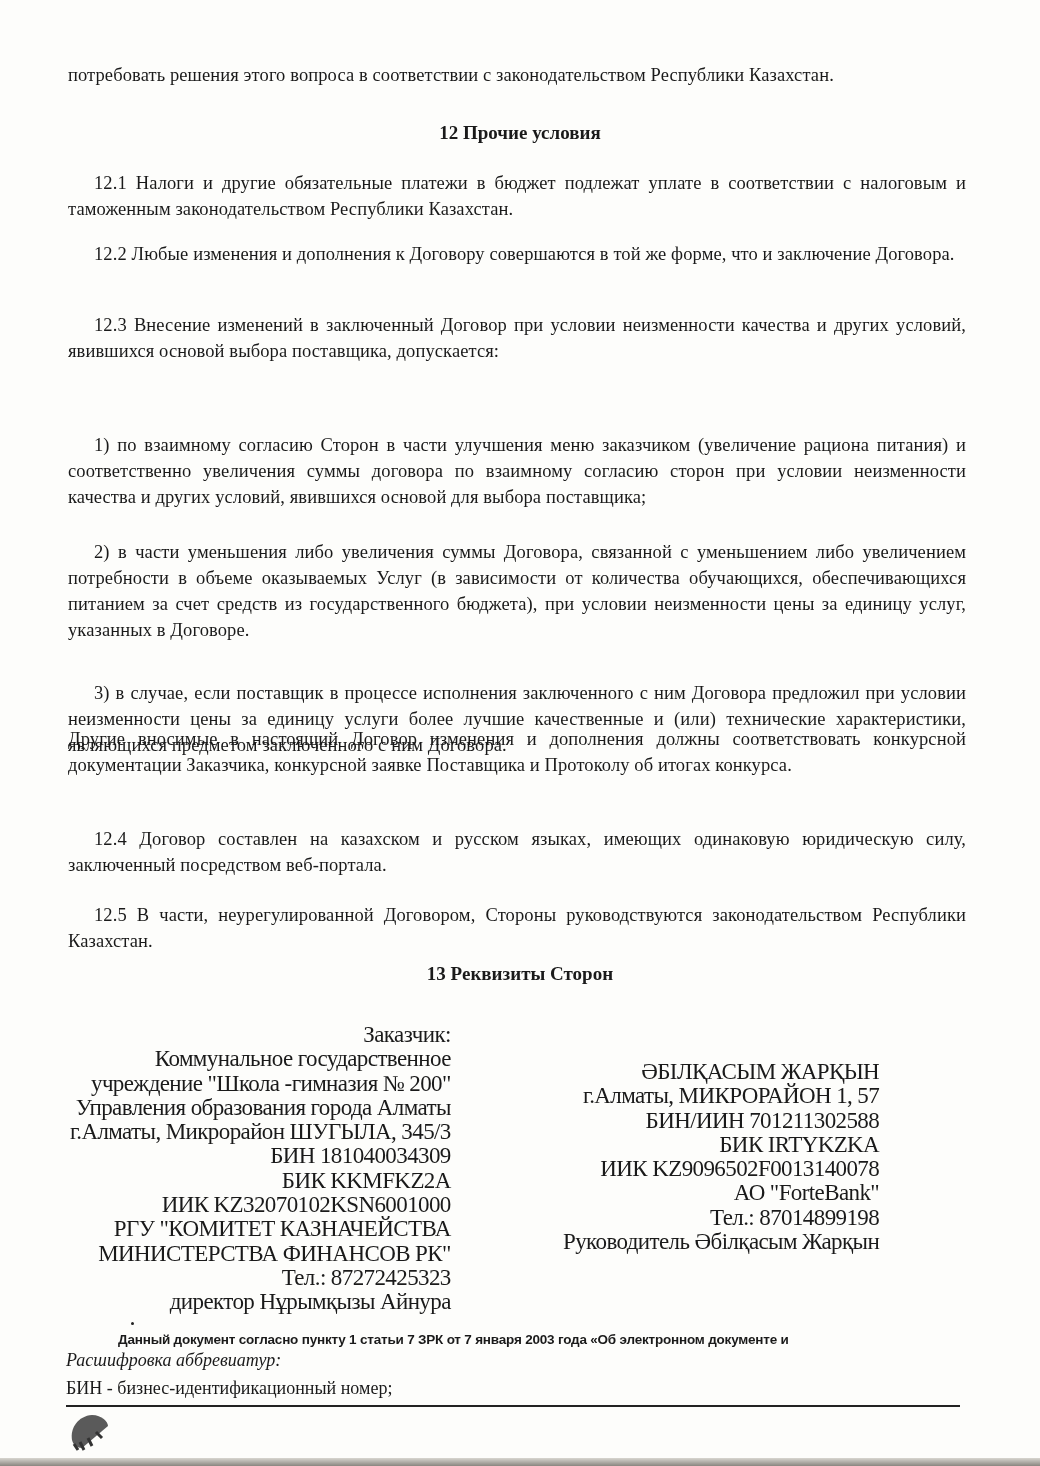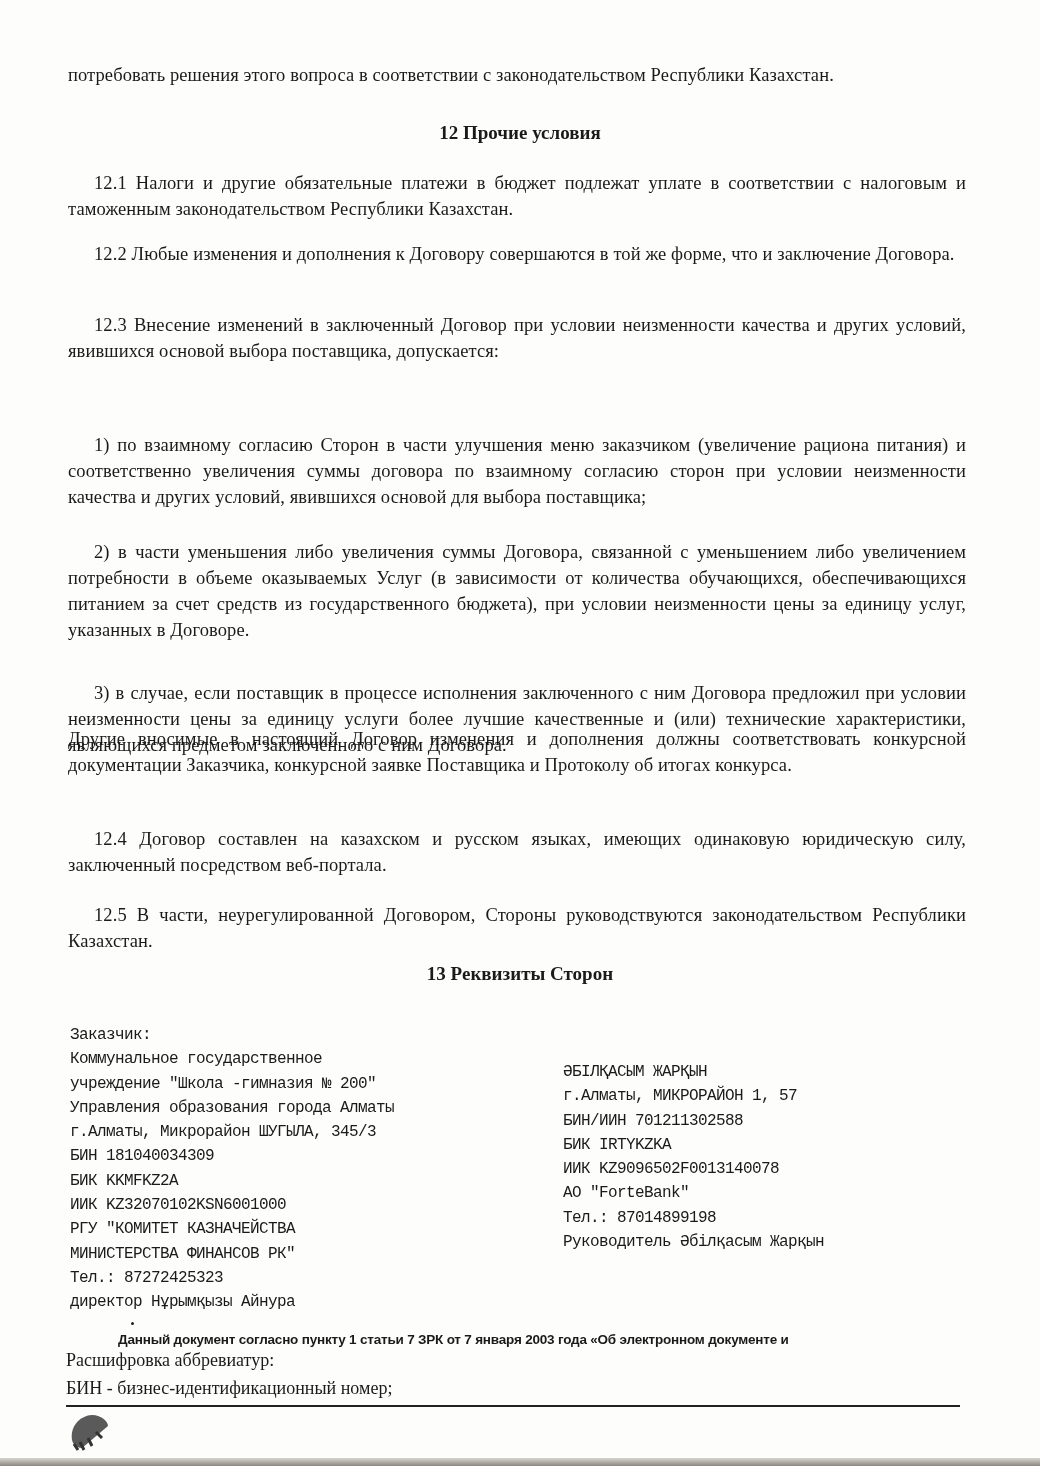--- a/index.html
+++ b/index.html
@@ -18,23 +18,24 @@
       font-family: "Liberation Serif", serif;
       letter-spacing: 0.1px;
     }
     .para .indent { display: inline-block; width: 26px; }
     .heading {
       position: absolute; left: 0; width: 1040px; text-align: center;
       font-weight: bold; font-size: 19px;
       font-family: "Liberation Serif", serif;
     }
     .req {
-      position: absolute; font-size: 16px; line-height: 24.3px;
-      font-family: Liberation Mono, monospace; letter-spacing: -0.6px;
+      position: absolute; font-size: 23px; line-height: 24.3px;
+      font-family: Liberation Serif, serif; letter-spacing: -0.6px;
       white-space: nowrap;
+      text-align: right;
     }
     .req div { height: 24.3px; }
     .abbr {
       position: absolute; left: 66px; font-size: 18px; line-height: 28px;
       font-family: "Liberation Serif", serif;
     }
     .rule {
       position: absolute; left: 66px; width: 894px; top: 1405px; height: 1.5px;
       background: #222;
     }
@@ -118,21 +119,21 @@
     <div>ӘБІЛҚАСЫМ ЖАРҚЫН</div>
     <div>г.Алматы, МИКРОРАЙОН 1, 57</div>
     <div>БИН/ИИН 701211302588</div>
     <div>БИК IRTYKZKA</div>
     <div>ИИК KZ9096502F0013140078</div>
     <div>АО "ForteBank"</div>
     <div>Тел.: 87014899198</div>
     <div>Руководитель Әбілқасым Жарқын</div>
   </div>
 
-  <div class="abbr" style="top:1346px;">Расшифровка аббревиатур:</div>
+  <div class="abbr" style="top:1346px;font-style:italic;">Расшифровка аббревиатур:</div>
   <div class="abbr" style="top:1374px;">БИН - бизнес-идентификационный номер;</div>
 
   <div class="rule"></div>
 
   <svg class="emblem" viewBox="0 0 44 44">
     <path d="M4 30 C2 18 10 6 24 5 C34 5 40 12 40 16 L14 38 C8 38 5 34 4 30 Z" fill="#5a5a5a"></path>
     <path d="M6 34 L10 40 M12 32 L16 40 M20 28 L24 36 M28 22 L34 28" stroke="#333" stroke-width="3" fill="none"></path>
   </svg>
   <div class="footer-text">
     <div>Данный документ согласно пункту 1 статьи 7 ЗРК от 7 января 2003 года «Об электронном документе и</div>

